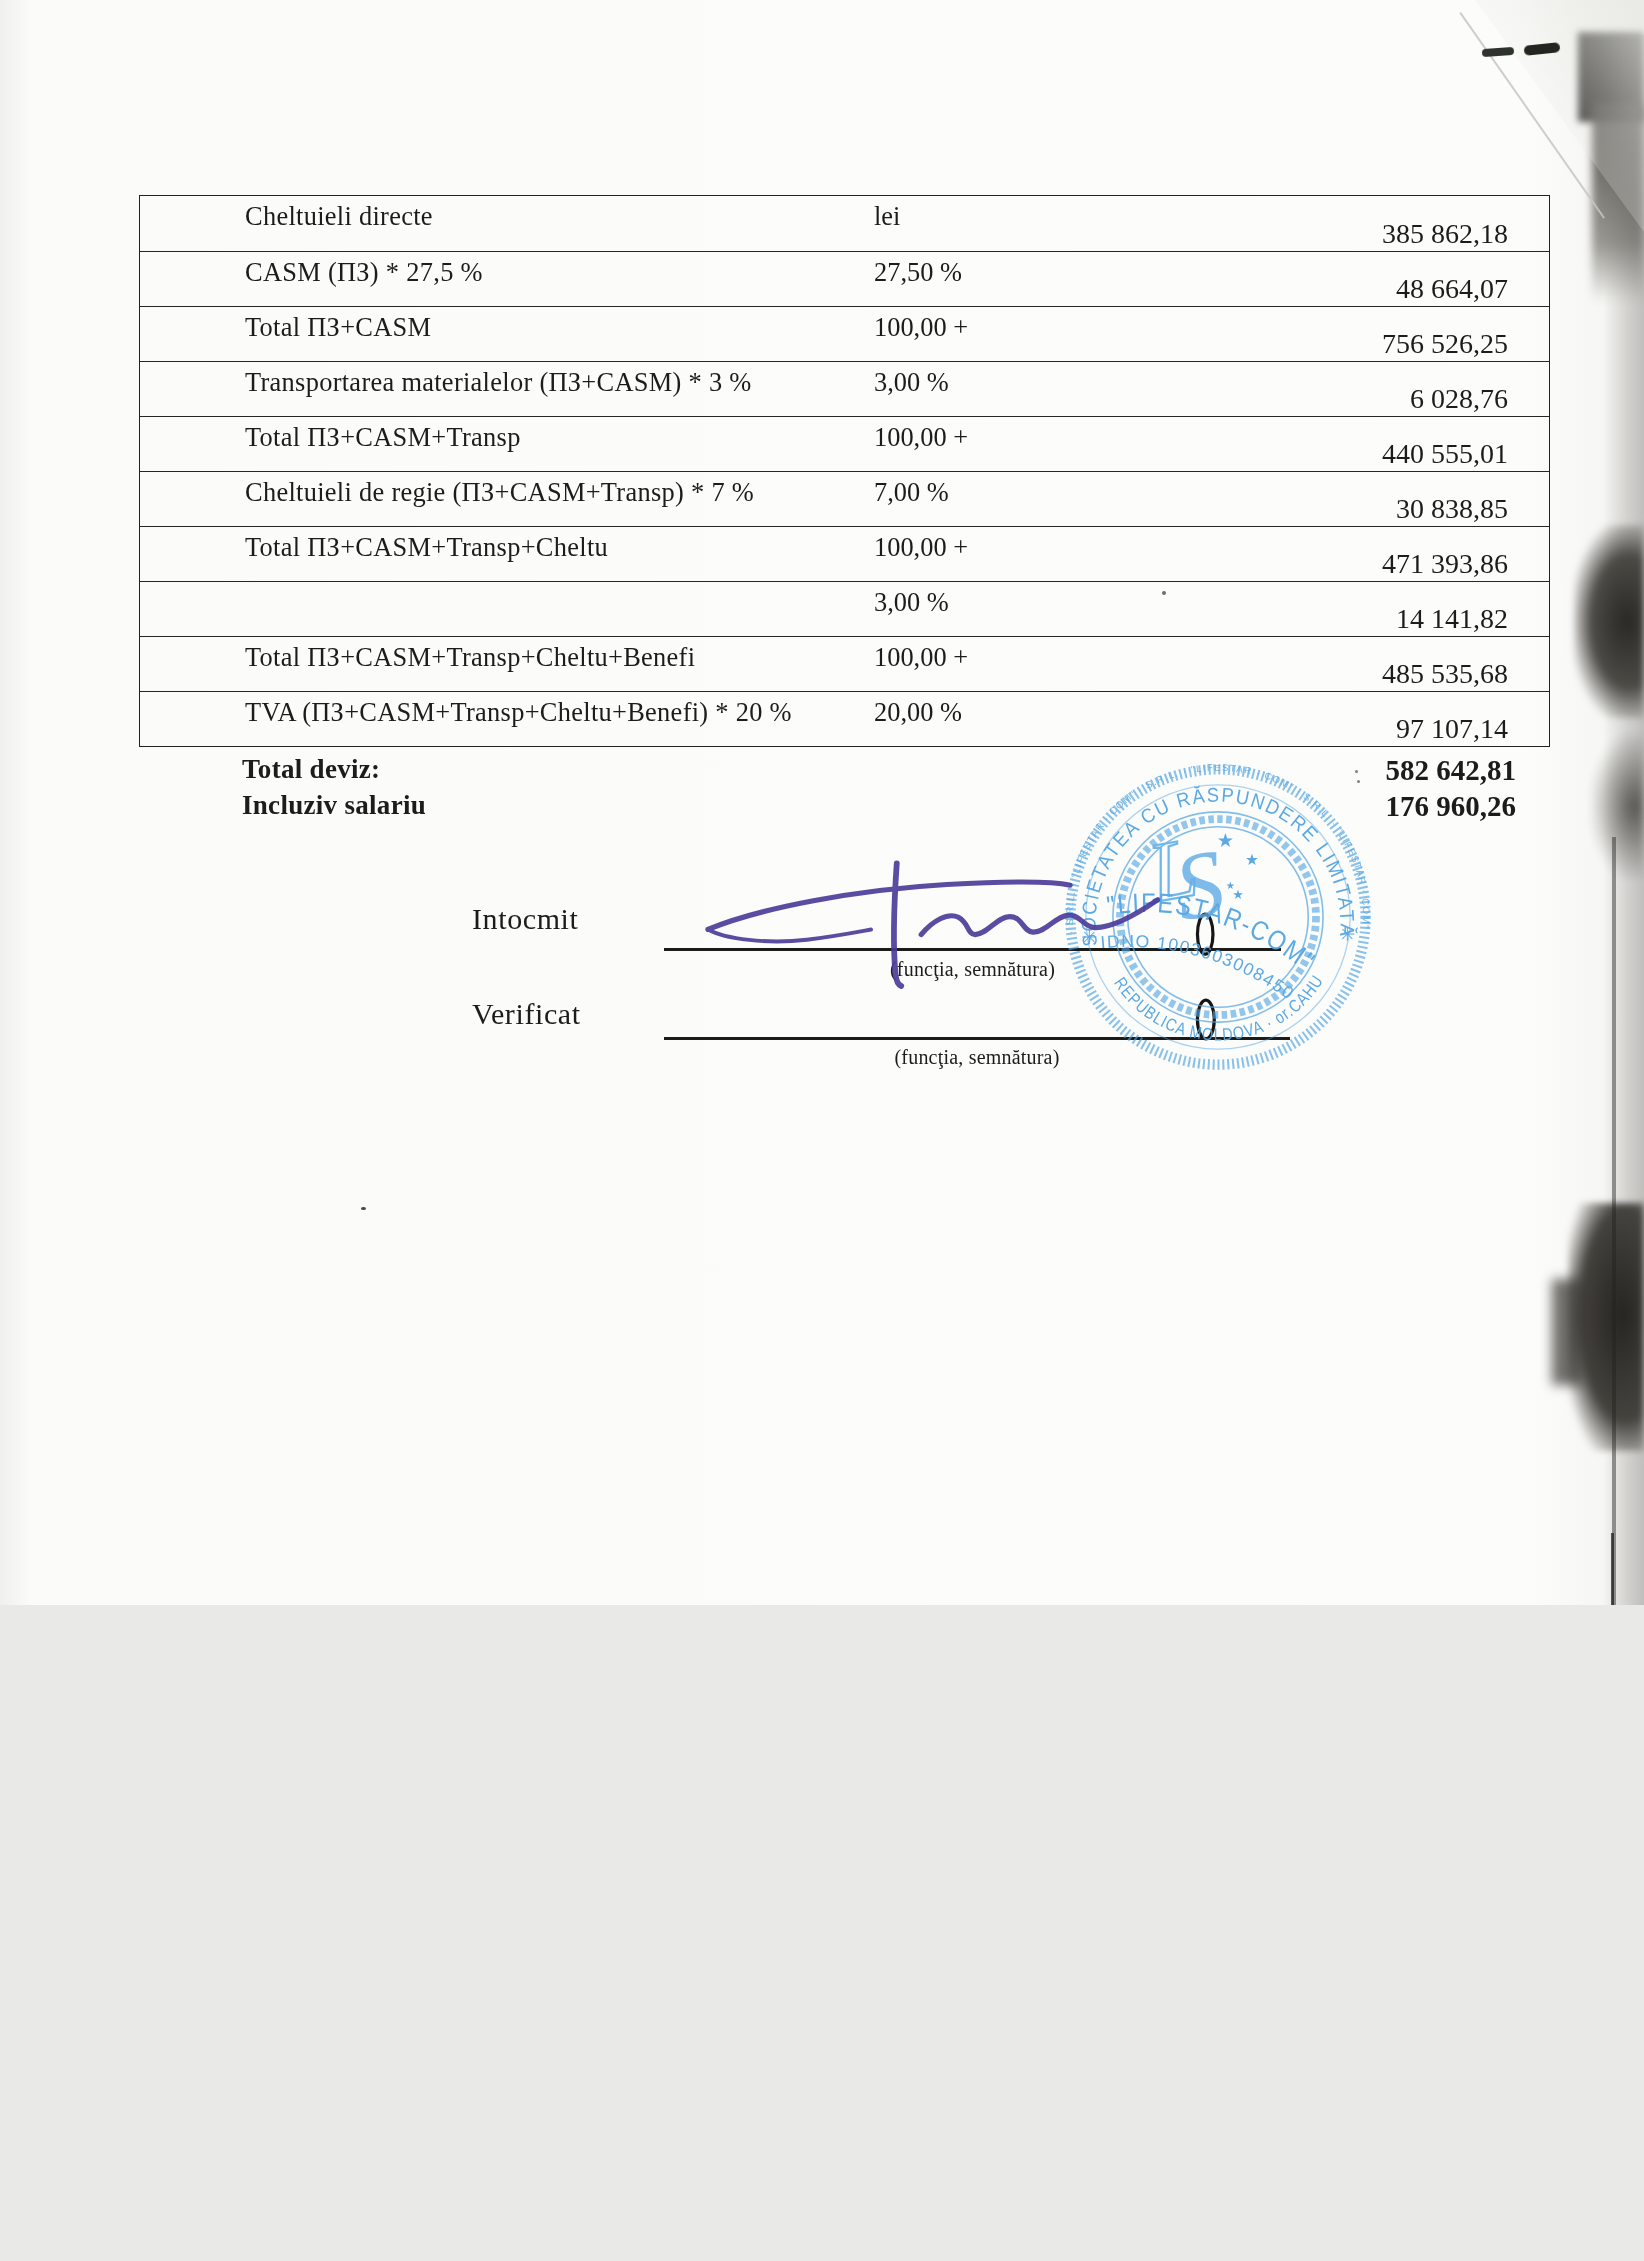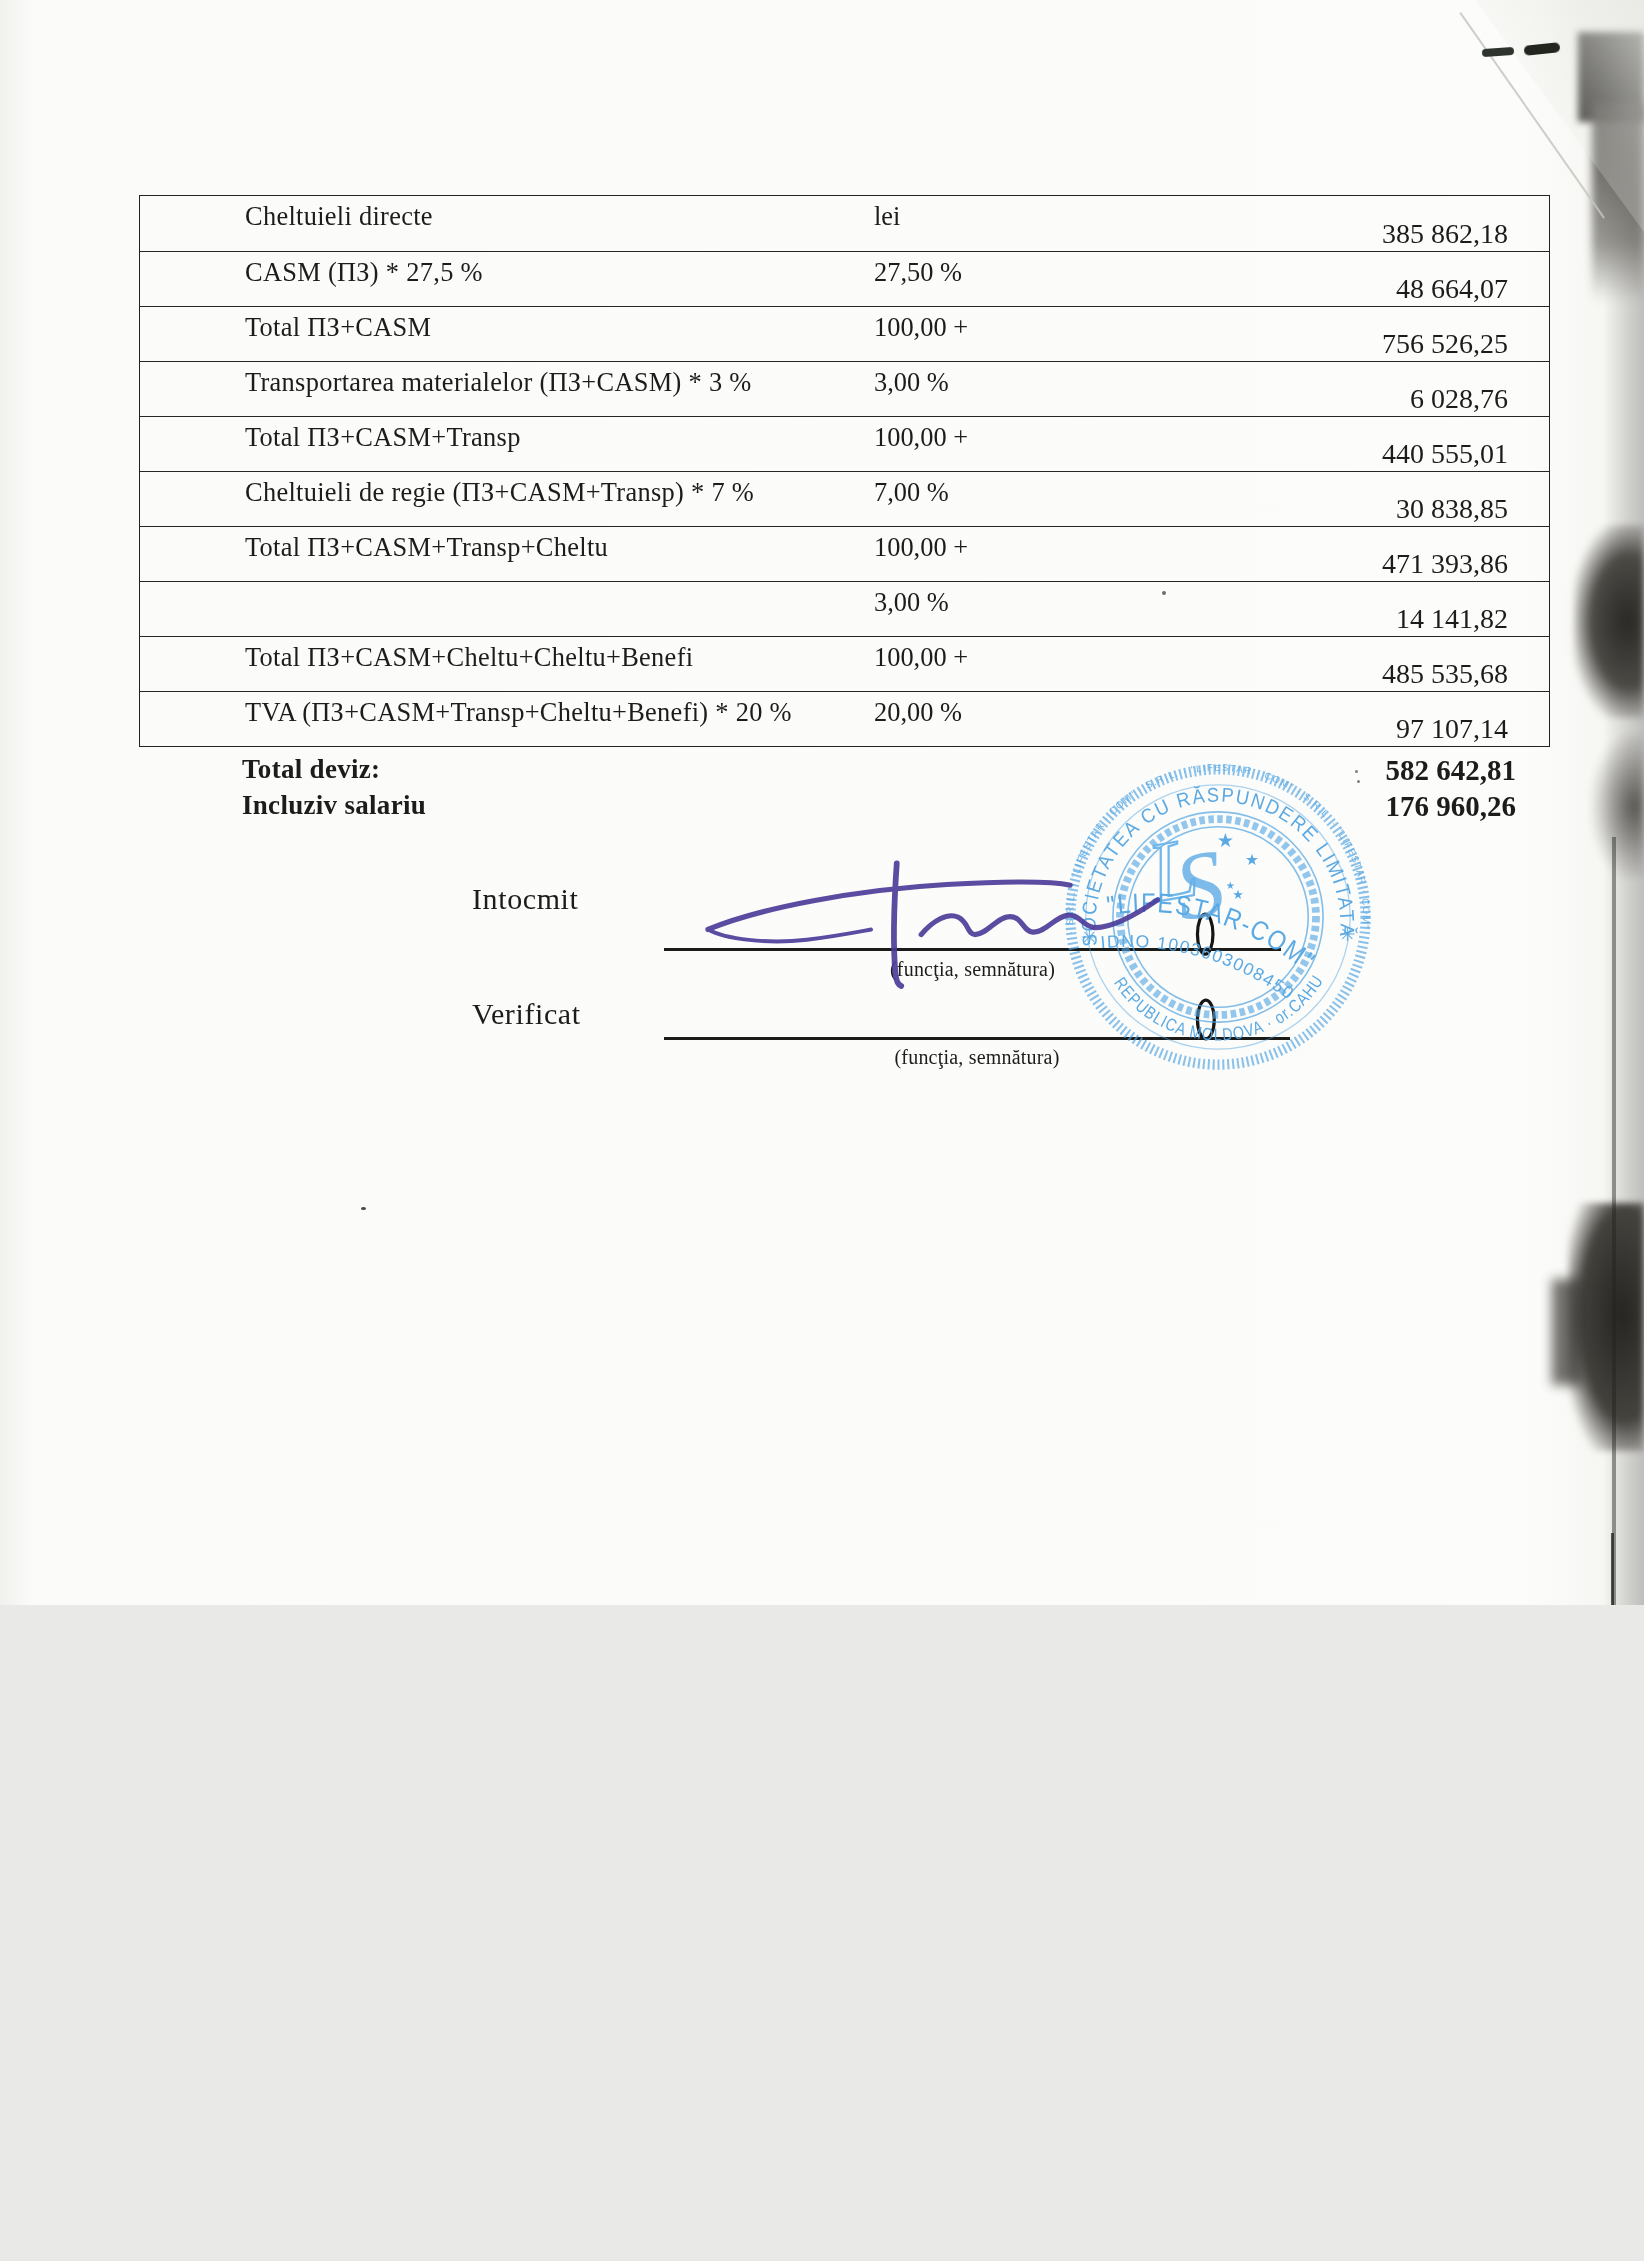--- a/index.html
+++ b/index.html
@@ -16,21 +16,21 @@
   .trate{position:absolute;left:734px;top:4.5px;font-size:26.4px;white-space:nowrap;}
   .tvalue{position:absolute;right:41px;bottom:1.3px;font-size:28px;white-space:nowrap;}
   
   .summary{position:absolute;left:139px;top:749px;width:1411px;height:77px;}
   .srow{position:absolute;left:0;width:100%;}
   .srow.total{top:5.2px;} .srow.salary{top:41px;}
   .slabel{position:absolute;left:103px;font-weight:bold;font-size:27px;letter-spacing:0.3px;white-space:nowrap;}
   .svalue{position:absolute;right:34px;font-weight:bold;font-size:29px;white-space:nowrap;}
   
   .sig-label{position:absolute;font-size:30px;letter-spacing:0.6px;}
-  .lbl-intocmit{left:472px;top:882px;}
+  .lbl-intocmit{left:472px;top:902px;}
   .lbl-verificat{left:472px;top:997px;}
   .sig-line{position:absolute;height:2.6px;background:#1b1b1a;}
   .sig-line1{left:664px;top:948px;width:617px;}
   .sig-line2{left:664px;top:1037px;width:626px;}
   .sig-caption{position:absolute;text-align:center;font-size:20px;letter-spacing:0.2px;}
   .cap1{left:664px;top:958px;width:617px;}
   .cap2{left:664px;top:1046px;width:626px;}
   .lens-svg{position:absolute;left:1189px;top:907px;}
   
   .stamp{position:absolute;left:1062px;top:761px;width:312px;height:312px;opacity:.93;}
@@ -110,21 +110,21 @@
       <div class="trate">100,00 +</div>
       <div class="tvalue">471 393,86</div>
     </div>
 
     <div class="trow">
       <div class="trate">3,00 %</div>
       <div class="tvalue">14 141,82</div>
     </div>
 
     <div class="trow">
-      <div class="tlabel">Total ПЗ+CASM+Cheltu+Cheltu+Benefi</div>
+      <div class="tlabel">Total ПЗ+CASM+Transp+Cheltu+Benefi</div>
       <div class="trate">100,00 +</div>
       <div class="tvalue">485 535,68</div>
     </div>
 
     <div class="trow">
       <div class="tlabel">TVA (ПЗ+CASM+Transp+Cheltu+Benefi) * 20 %</div>
       <div class="trate">20,00 %</div>
       <div class="tvalue">97 107,14</div>
     </div>
   </div>

